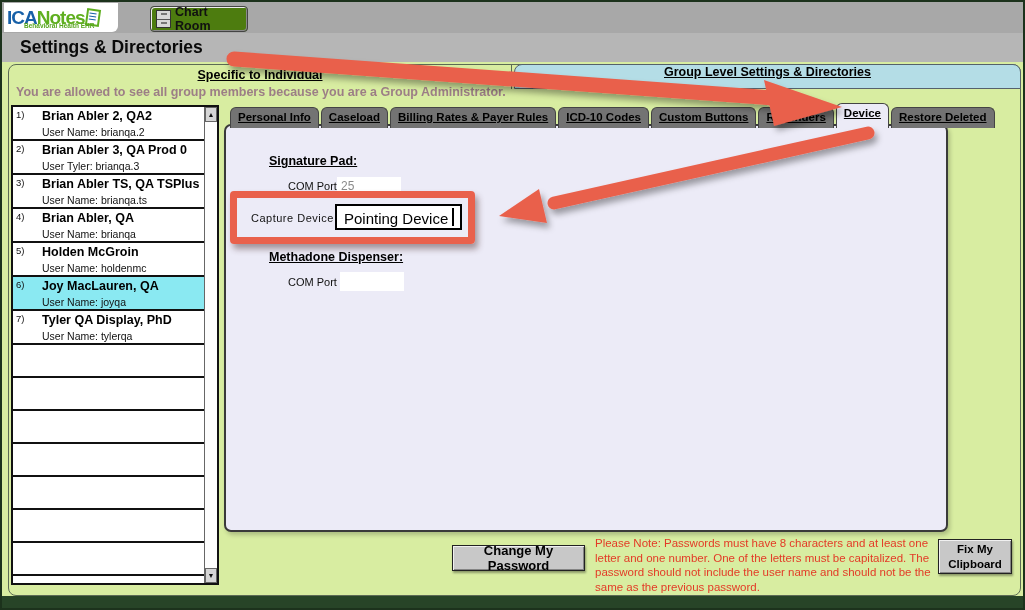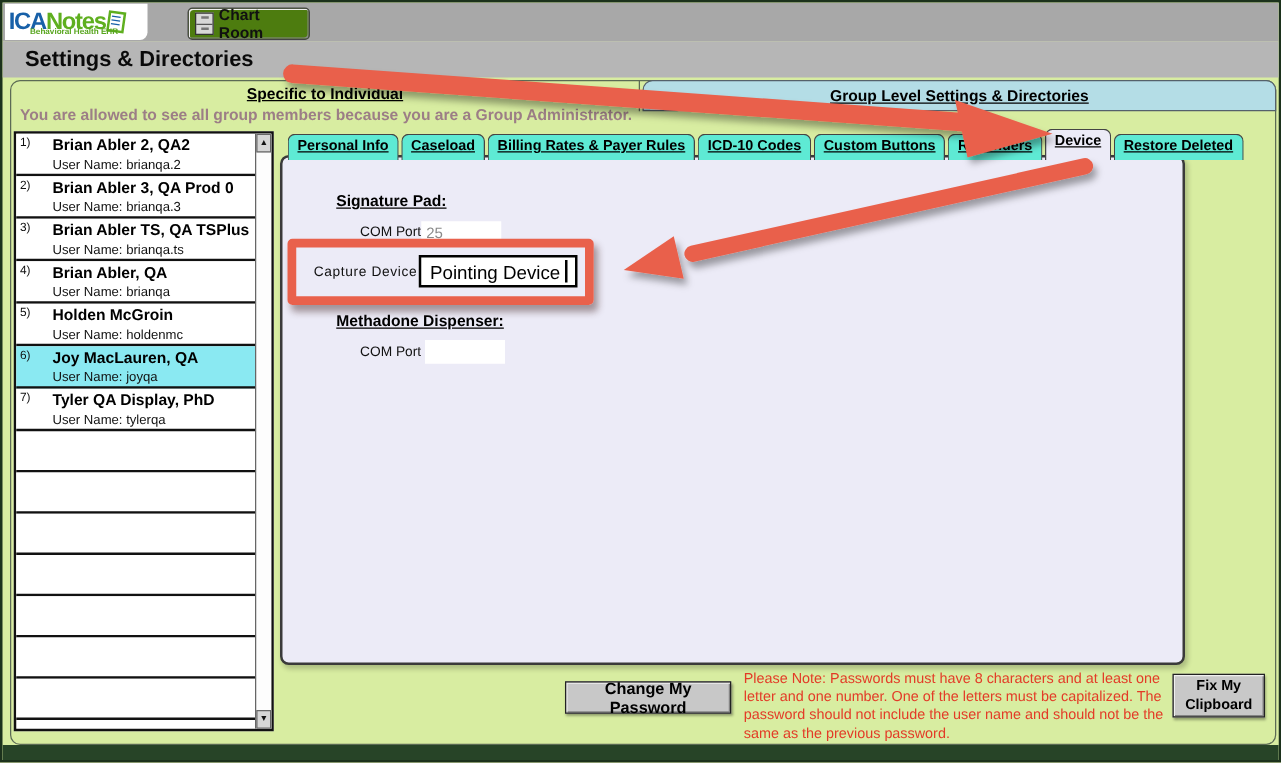--- a/index.html
+++ b/index.html
@@ -29,21 +29,21 @@
   .cabinet i::after { content:""; position:absolute; left:4px; top:2px; width:6px; height:2px; background:#777; }
   .page-title { position:absolute; left:18px; top:35px; font-size:17.5px; font-weight:bold; color:#0a0a0a; }
 
   
   .green-region { position:absolute; left:6px; top:62px; width:1013px; height:532px;
                   border:1px solid #5c6b55; border-radius:8px; background:#d8eda1; }
   .tab-notch { position:absolute; left:509px; top:62px; width:1px; height:25px; background:#5c6b55; }
   .ind-tab-label { position:absolute; left:8px; top:66px; width:500px; text-align:center;
                   font-weight:bold; font-size:12.5px; text-decoration:underline; color:#000; }
   .group-tab { position:absolute; left:512px; top:62px; width:507px; height:25px; background:#b4dde6;
-               border:1px solid #55616b; border-radius:8px 8px 0 0; display:flex; align-items:center;
+               border:1px solid #55616b; border-radius:8px 8px 0 0; display:flex; 
                justify-content:center; cursor:pointer; }
   .group-tab span { font-weight:bold; font-size:12.5px; text-decoration:underline; color:#000; }
   .admin-notice { position:absolute; left:14px; top:83px; font-weight:bold; font-size:12.5px; color:#9c7e86; }
 
   
   .user-list { position:absolute; left:9px; top:103px; width:208px; height:480px; background:#fff;
                border:2px solid #111; }
   .list-rows { position:absolute; left:0; top:0; right:13px; bottom:0; }
   .entry { position:relative; height:34px; border-bottom:2px solid #111; background:#fff; cursor:pointer; }
   .entry .num { position:absolute; left:3px; top:2px; font-size:9.5px; color:#111; }
@@ -52,21 +52,21 @@
   .empty-row { height:33px; border-bottom:2px solid #111; background:#fff; }
   .scrollbar { position:absolute; right:0; top:0; bottom:0; width:13px; background:#fdfdfd; border-left:1px solid #666; }
   .sb-btn { position:absolute; left:0; width:12px; height:15px; background:#d6d6d6; border:1px solid #666;
             font-size:7px; text-align:center; line-height:13px; color:#111; cursor:pointer; }
   .sb-up { top:0; } .sb-down { bottom:0; }
 
   
   .panel { position:absolute; left:222px; top:122px; width:724px; height:408px; background:#ecebf7;
            border:2px solid #3a3a3a; border-radius:7px; z-index:2; box-shadow:2px 3px 4px rgba(0,0,0,.2); }
   .ptabs { position:absolute; left:228px; top:101px; display:flex; gap:2px; z-index:3; align-items:flex-end; }
-  .ptab { height:21px; padding:3px 7px 0; background:#5eead4; border:1px solid #444; border-bottom:none;
+  .ptab { height:21px; padding:3px 7px 0; background:#737373; border:1px solid #444; border-bottom:none;
           border-radius:6px 6px 0 0; font-weight:bold; font-size:11.5px; text-decoration:underline;
           color:#000; white-space:nowrap; cursor:pointer; }
   .ptab.active { background:#ecebf7; height:25px; position:relative; z-index:4; }
 
   .sec-heading { position:absolute; font-weight:bold; font-size:12.5px; text-decoration:underline; color:#000; }
   .fld-label { position:absolute; font-size:11px; color:#111; }
   .white-field { position:absolute; background:#fff; font-size:12px; color:#8a8a8a; padding:2px 0 0 4px; }
   .capture-field { position:absolute; left:333px; top:202px; width:127px; height:26px; background:#fff;
                    border:2px solid #000; font-size:15px; color:#000; padding:4px 0 0 7px; cursor:pointer; }
   .capture-field::after { content:""; position:absolute; right:6px; top:2px; bottom:2px; width:2px; background:#000; }
@@ -122,21 +122,21 @@
   <div class="user-list">
     <div class="list-rows" id="list-rows">
         <div class="entry">
           <div class="num">1)</div>
           <div class="name">Brian Abler 2, QA2</div>
           <div class="uname">User Name: brianqa.2</div>
         </div>
         <div class="entry">
           <div class="num">2)</div>
           <div class="name">Brian Abler 3, QA Prod 0</div>
-          <div class="uname">User Name: brianqa.3</div>
+          <div class="uname">User Tyler: brianqa.3</div>
         </div>
         <div class="entry">
           <div class="num">3)</div>
           <div class="name">Brian Abler TS, QA TSPlus</div>
           <div class="uname">User Name: brianqa.ts</div>
         </div>
         <div class="entry">
           <div class="num">4)</div>
           <div class="name">Brian Abler, QA</div>
           <div class="uname">User Name: brianqa</div>

